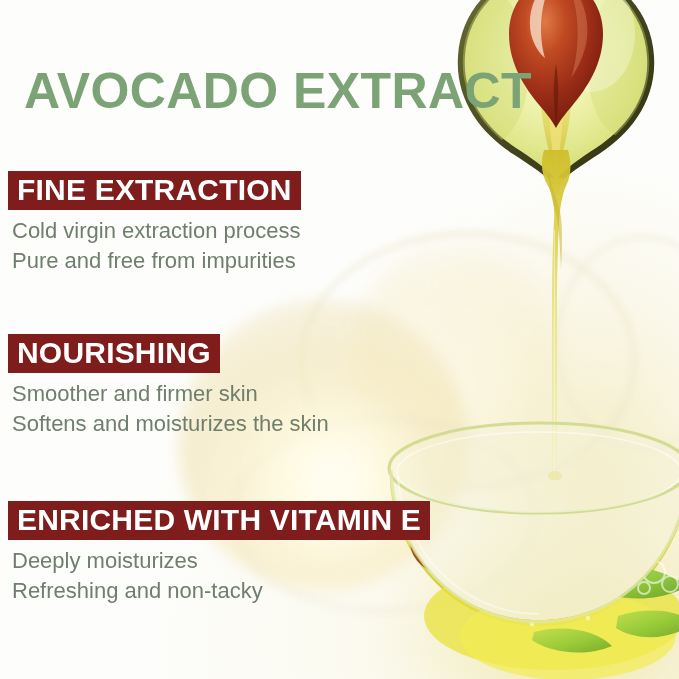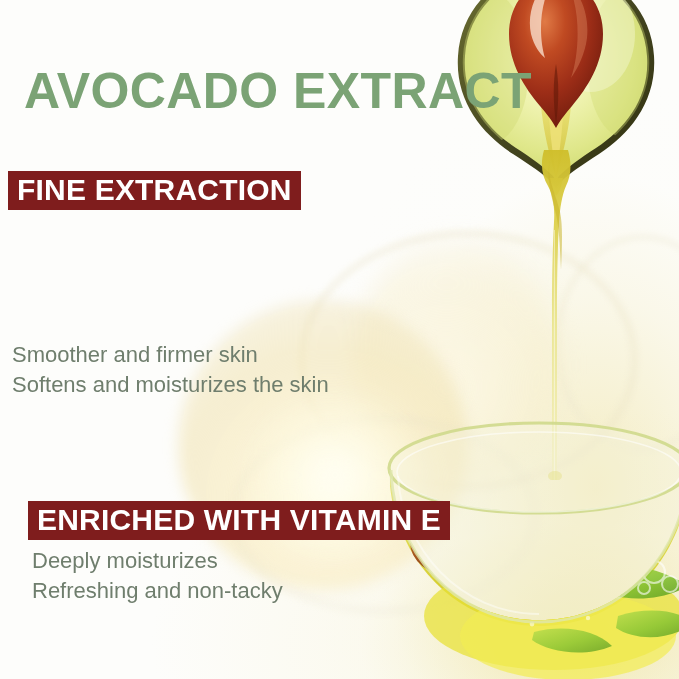--- a/index.html
+++ b/index.html
@@ -131,21 +131,21 @@
   .feature-lines {
     margin: 6px 0 0 12px;
     color: #6f7e6d;
     font-size: 22px;
     line-height: 30px;
   }
   .feature-line { white-space: nowrap; }
 
   #feature-0 { top: 171px; }
   #feature-1 { top: 334px; }
-  #feature-2 { top: 501px; padding-left: 20px; }
+  #feature-2 { top: 501px; }
 </style>
 </head>
 <body>
 
 <div id="poster">
 
   <div class="bg-layer" id="wash-right"></div>
   <div class="bg-layer" id="wash-bottom"></div>
   <div class="bg-layer" id="rim-arc-a"></div>
   <div class="bg-layer" id="rim-arc-c"></div>
@@ -360,23 +360,28 @@
       <path d="M16 56 C 20 128, 78 194, 157 194" fill="none" stroke="#ffffff" stroke-width="2" opacity="0.45"></path>
     </svg>
   </div>
 
   <div id="content">
 
     <div id="page-title">AVOCADO EXTRACT</div>
 
     <div class="feature" id="feature-0">
       <div class="feature-heading">FINE EXTRACTION</div>
+      <div class="feature-lines">
+        <div class="feature-line">Cold virgin extraction process</div>
+        <div class="feature-line">Pure and free from impurities</div>
+      </div>
     </div>
 
     <div class="feature" id="feature-1">
+      <div class="feature-heading">NOURISHING</div>
       <div class="feature-lines">
         <div class="feature-line">Smoother and firmer skin</div>
         <div class="feature-line">Softens and moisturizes the skin</div>
       </div>
     </div>
 
     <div class="feature" id="feature-2">
       <div class="feature-heading">ENRICHED WITH VITAMIN E</div>
       <div class="feature-lines">
         <div class="feature-line">Deeply moisturizes</div>

